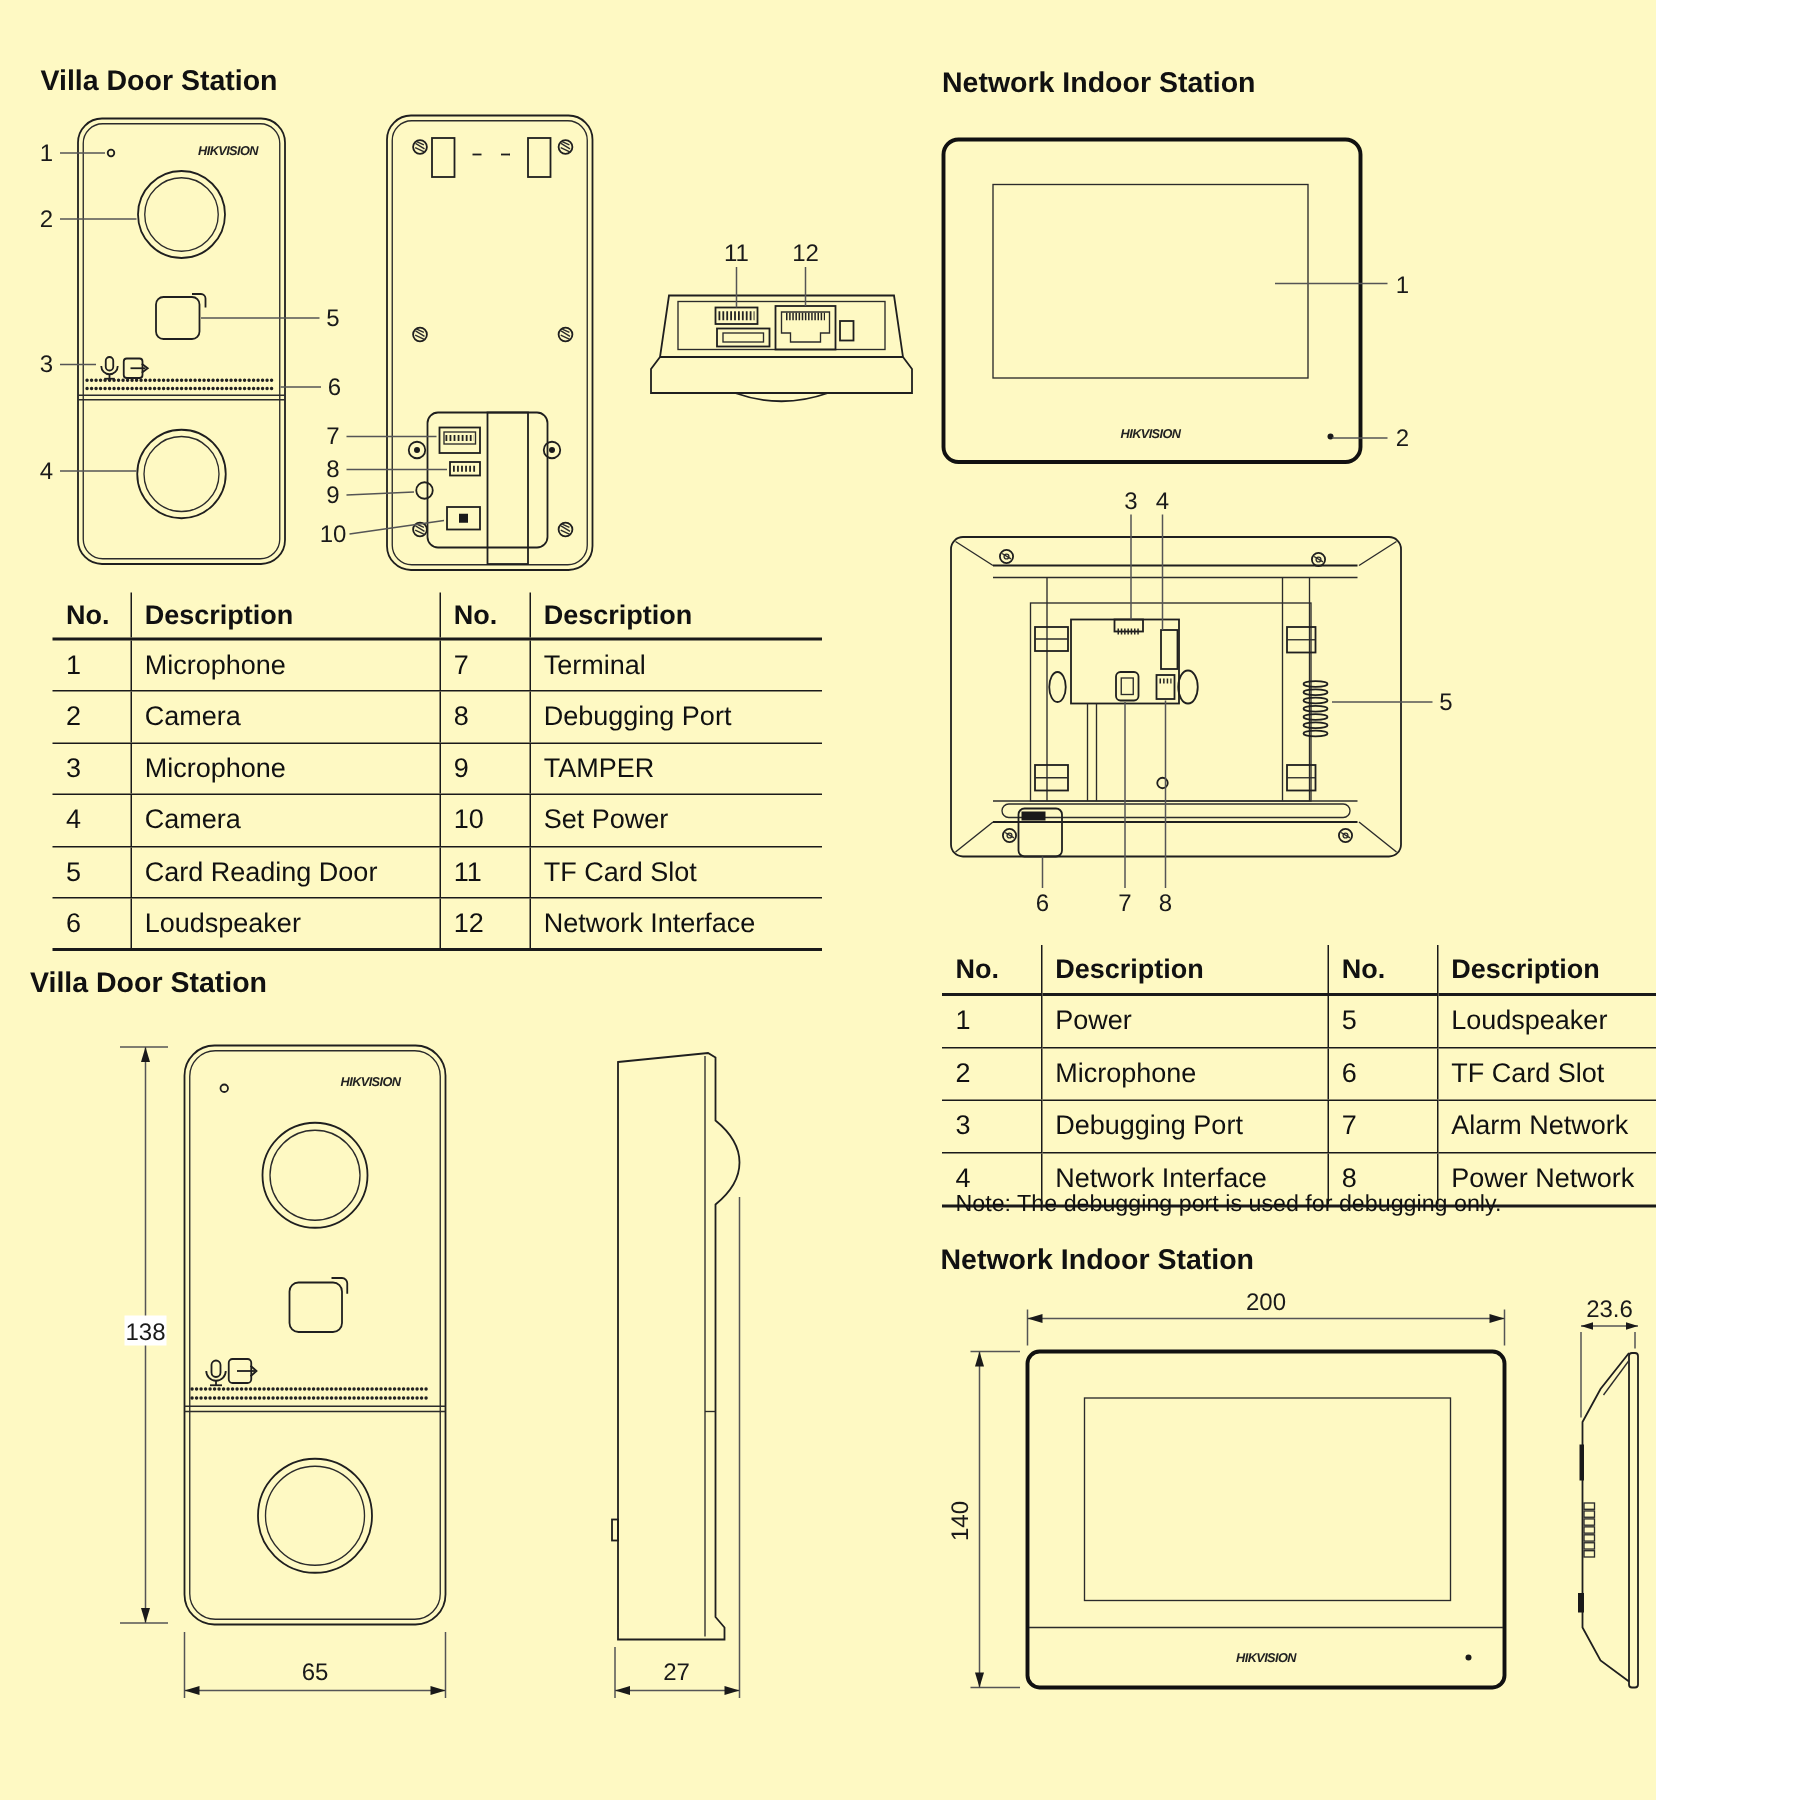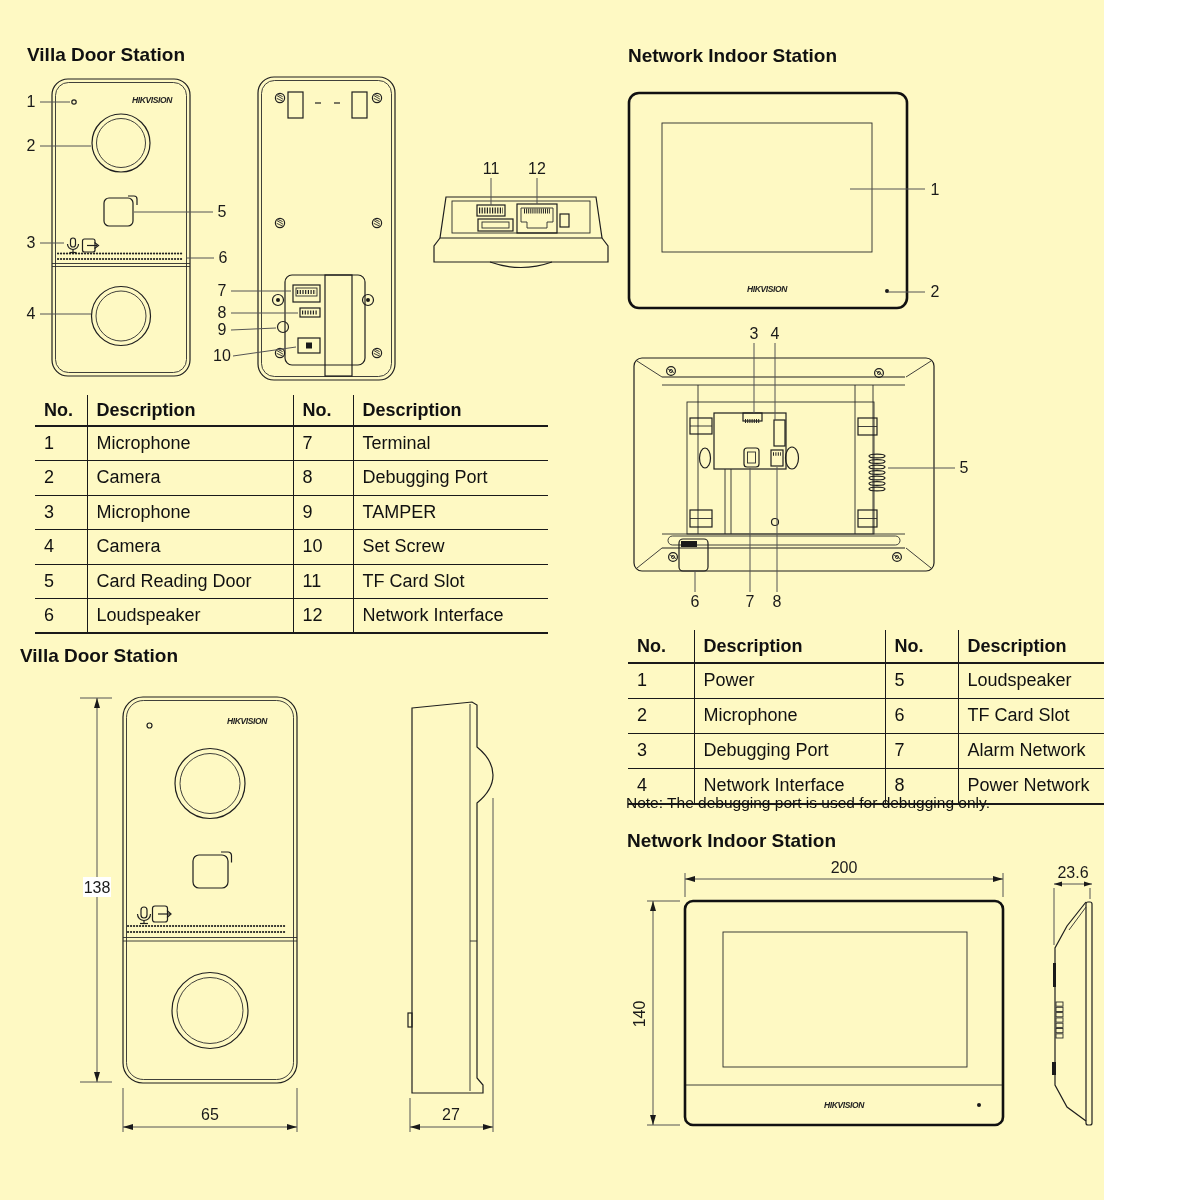--- a/index.html
+++ b/index.html
@@ -1,19 +1,19 @@
 <!DOCTYPE html>
 <html><head>
 <meta charset="utf-8">
 <style>
   html,body{margin:0;padding:0;background:#fff;}
   .page{position:relative;width:1104px;height:1200px;background:#fef9c3;
         font-family:"Liberation Sans",sans-serif;color:#1a1a1a;overflow:hidden;}
   .sec-title{position:absolute;font-size:19px;font-weight:bold;color:#111;white-space:nowrap;}
-  .note-line{position:absolute;font-size:15.5px;color:#111;white-space:nowrap;}
+  .note-line{position:absolute;font-size:15.5px;color:#111;white-space:nowrap;margin-left:11px;}
   table.desc{position:absolute;border-collapse:collapse;table-layout:fixed;
              font-size:18px;color:#111;margin-top:16px;}
   table.desc th{font-weight:bold;text-align:left;vertical-align:middle;
                 border-bottom:2.5px solid #1a1a1a;padding:0 0 0 9px;}
   table.desc td{text-align:left;vertical-align:middle;
                 border-bottom:1.6px solid #1a1a1a;padding:0 0 0 9px;}
   table.desc tr:last-child td{border-bottom:2.5px solid #1a1a1a;}
   table.desc .sep{border-left:1.6px solid #1a1a1a;}
   svg{position:absolute;overflow:visible;}
   .ln{stroke:#1f1f1f;stroke-width:1.2;fill:none;}
@@ -221,21 +221,21 @@
     <tr style="height:34.5px;">
       <td>3</td>
       <td class="sep">Microphone</td>
       <td class="sep">9</td>
       <td class="sep">TAMPER</td>
     </tr>
     <tr style="height:34.5px;">
       <td>4</td>
       <td class="sep">Camera</td>
       <td class="sep">10</td>
-      <td class="sep">Set Screw</td>
+      <td class="sep">Set Power</td>
     </tr>
     <tr style="height:34.5px;">
       <td>5</td>
       <td class="sep">Card Reading Door</td>
       <td class="sep">11</td>
       <td class="sep">TF Card Slot</td>
     </tr>
     <tr style="height:34.5px;">
       <td>6</td>
       <td class="sep">Loudspeaker</td>

